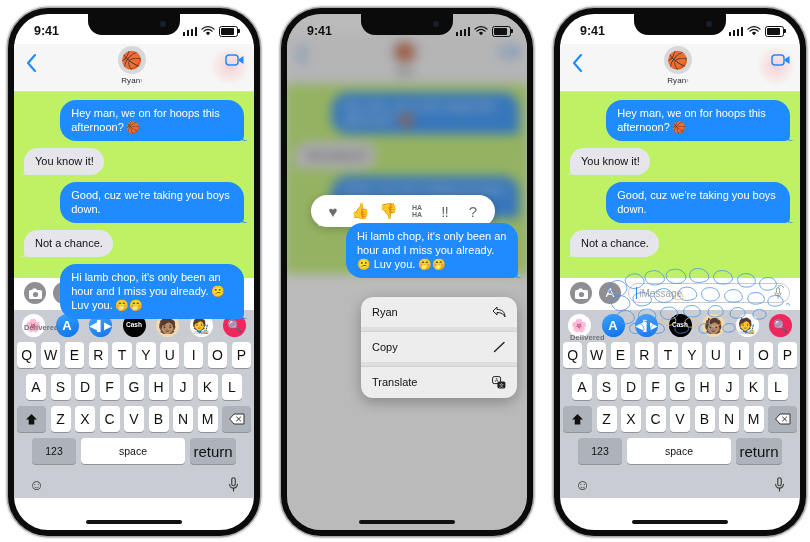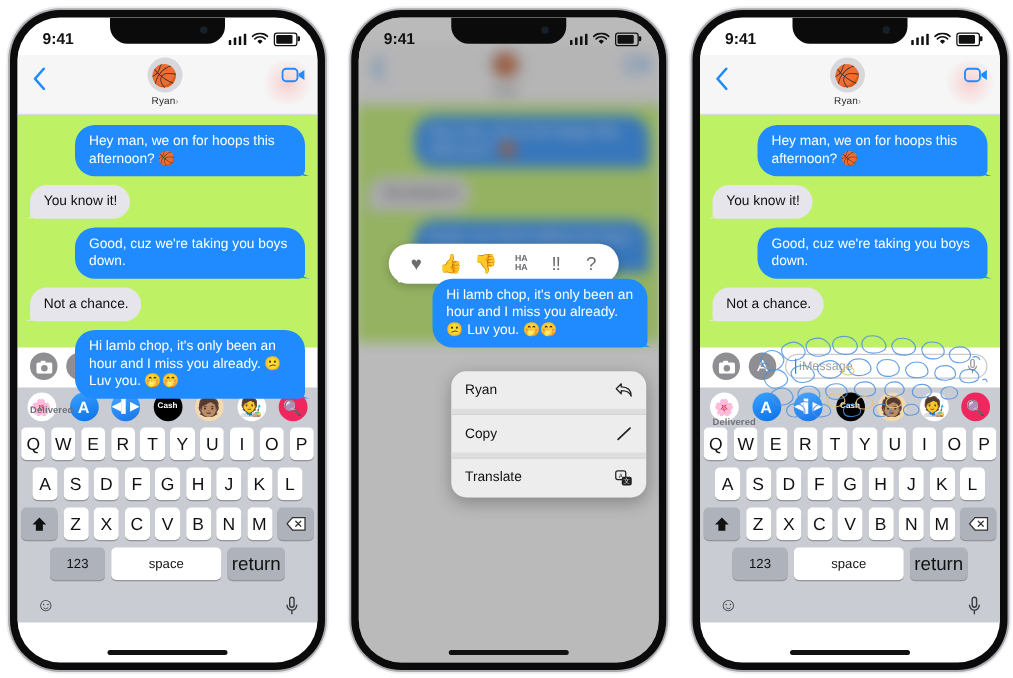--- a/index.html
+++ b/index.html
@@ -85,21 +85,21 @@
   .app.memo2{background:#fff;font-size:15px;}
   .app.mag{background:#f0275f;color:#fff;font-size:12px;}
 
   
   .keyboard{background:#c9ccd2;padding:2px 3px 0 3px;}
   .krow{display:flex;justify-content:center;gap:4.5px;margin-bottom:6px;}
   .key{background:#fff;border-radius:4px;height:26px;width:20px;display:flex;align-items:center;
        justify-content:center;font-size:14px;color:#111;box-shadow:0 1px 0 rgba(0,0,0,.28);}
   .key.wide{background:#aeb2ba;width:29px;}
   .key.num{background:#aeb2ba;width:44px;font-size:10.5px;}
-  .key.space{width:88px;font-size:10.5px;text-align:center;}
+  .key.space{width:104px;font-size:10.5px;text-align:center;}
   .key.ret{background:#aeb2ba;width:46px;font-size:15px;}
   .krow.bottom{gap:5px;}
   .kbfoot{display:flex;align-items:center;justify-content:space-between;padding:0 12px 0 12px;height:28px;}
   .kbfoot span{font-size:15px;color:#3a3a3c;line-height:1;}
 
   
   .blurwrap{position:absolute;inset:0;filter:blur(5px);transform:scale(1.02);}
   .dim{position:absolute;inset:0;background:rgba(90,90,92,.42);}
   .tapbacks{position:absolute;left:24px;top:181px;display:flex;align-items:center;gap:0;
             background:#fff;border-radius:19px;padding:5px 8px;box-shadow:0 2px 8px rgba(0,0,0,.22);z-index:20;}

